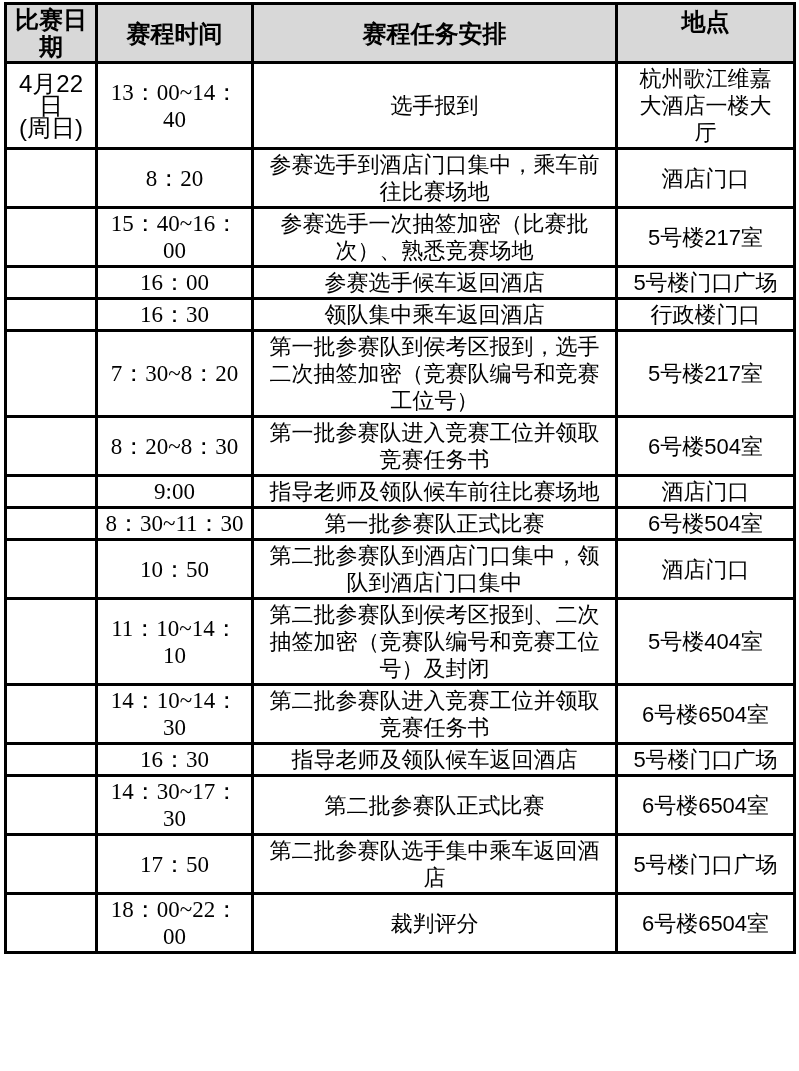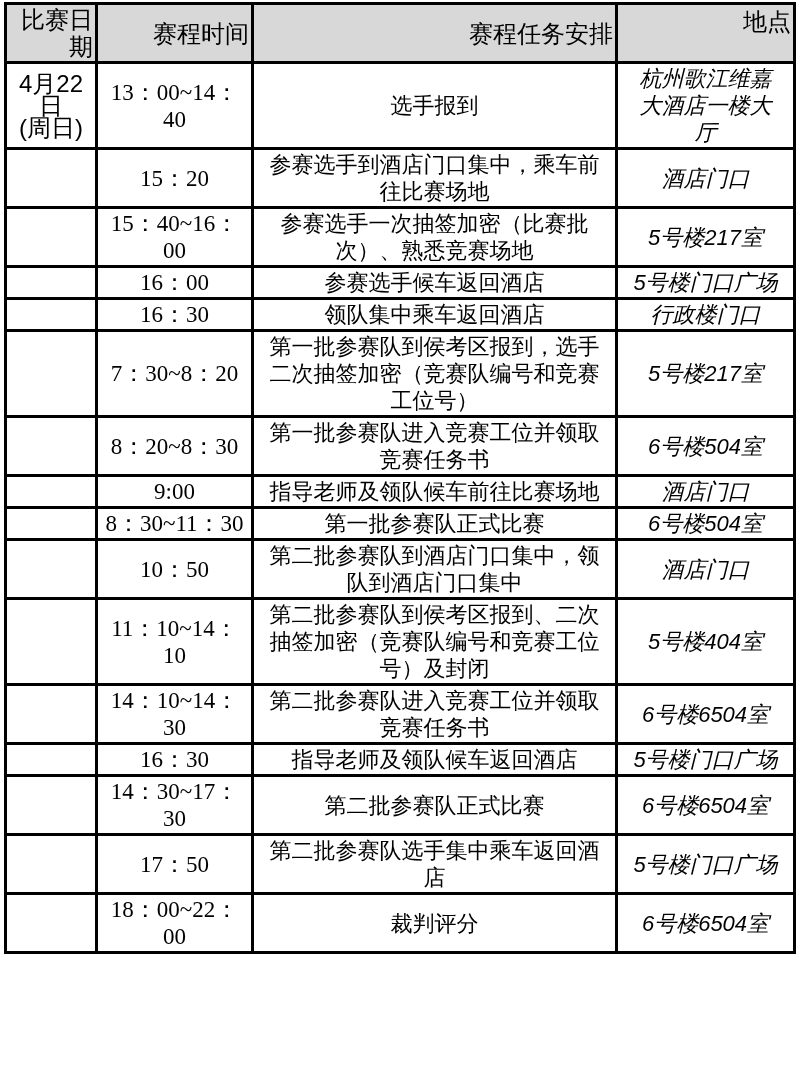--- a/index.html
+++ b/index.html
@@ -24,43 +24,42 @@
   th, td {
     border: 3px solid var(--border-color, #000000);
     text-align: center;
     vertical-align: middle;
     padding: 1px 2px;
     overflow: hidden;
   }
   th {
     background: var(--header-bg, #d8d8d8);
     font-size: 24px;
-    font-weight: normal;
+    font-weight: bold;
     line-height: 27px;
     height: 51px;
-    text-align: right;
   }
   th.col-loc { vertical-align: top; padding-top: 3px; }
   td {
     font-size: 22px;
     line-height: 27px;
   }
   td.c-date {
     font-size: 24px;
     line-height: 22px;
     white-space: pre-line;
     padding: 1px 1px;
   }
   td.c-time {
     font-family: "Liberation Serif", "DejaVu Serif", serif;
     font-size: 23px;
     padding: 1px 4px;
   }
   td.c-task { padding: 1px 8px; }
-  td.c-loc  { padding: 1px 12px; font-style: italic; }
+  td.c-loc  { padding: 1px 12px; }
 </style>
 </head>
 <body style="background: rgb(255, 255, 255); color: rgb(0, 0, 0);">
 
 <div class="page">
   <table class="schedule">
     <colgroup>
       <col style="width: 91px">
       <col style="width: 156px">
       <col style="width: 364px">
@@ -77,21 +76,21 @@
     <tbody>
         <tr>
     <td class="c-date">4月22日
 (周日)</td>
     <td class="c-time">13：00~14：40</td>
     <td class="c-task">选手报到</td>
     <td class="c-loc">杭州歌江维嘉大酒店一楼大厅</td>
   </tr>
         <tr>
     <td class="c-date"></td>
-    <td class="c-time">15：20</td>
+    <td class="c-time">8：20</td>
     <td class="c-task">参赛选手到酒店门口集中，乘车前往比赛场地</td>
     <td class="c-loc">酒店门口</td>
   </tr>
         <tr>
     <td class="c-date"></td>
     <td class="c-time">15：40~16：00</td>
     <td class="c-task">参赛选手一次抽签加密（比赛批次）、熟悉竞赛场地</td>
     <td class="c-loc">5号楼217室</td>
   </tr>
         <tr>

